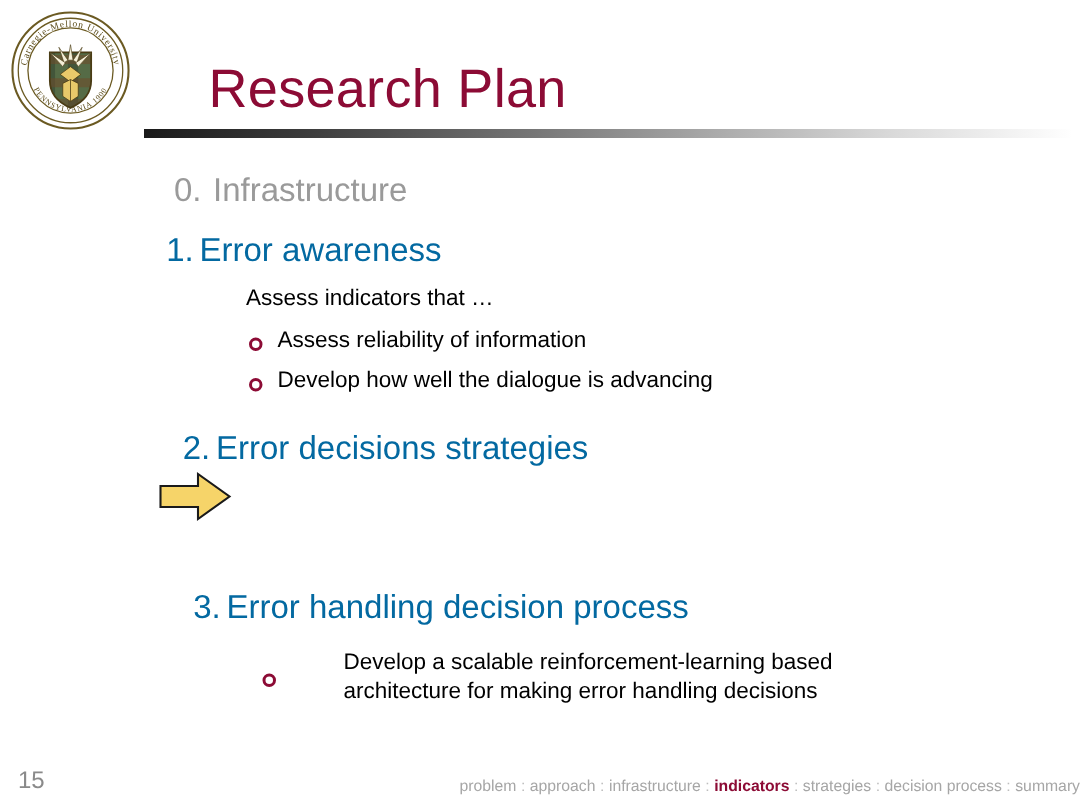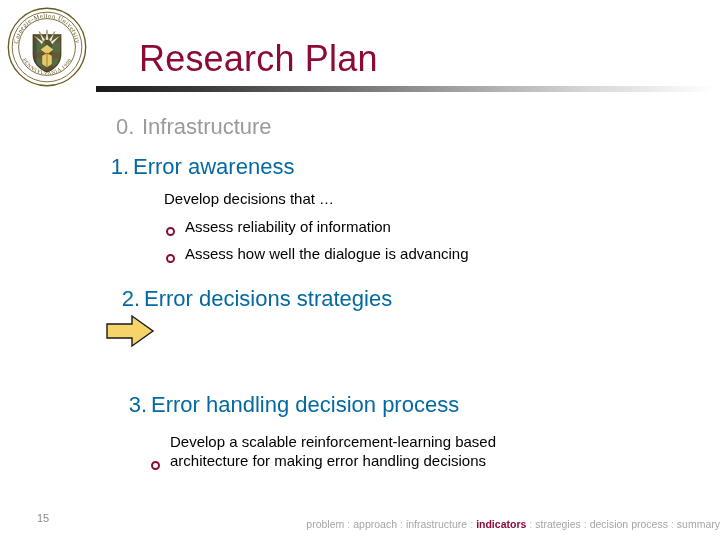--- a/index.html
+++ b/index.html
@@ -69,21 +69,21 @@
   .plain-line {
     position: absolute;
     font-size: 15px;
     color: #000000;
     white-space: nowrap;
   }
 
   .bullet-row {
     position: absolute;
     display: flex;
-    align-items: flex-end;
+    align-items: center;
     font-size: 15px;
     color: #000000;
   }
   .bullet-row .ring {
     flex: 0 0 auto;
     width: 9px;
     height: 9px;
     border: 2px solid #8C0B35;
     border-radius: 50%;
     margin-top: 5px;
@@ -101,23 +101,23 @@
     position: absolute;
     left: 104px;
     top: 209px;
     width: 52px;
     height: 36px;
   }
 
   
   #page-number {
     position: absolute;
-    left: 37px;
+    left: 12px;
     top: 512px;
-    font-size: 11px;
+    font-size: 16px;
     color: #8a8a8a;
   }
   #footer-nav {
     position: absolute;
     left: 0;
     top: 518px;
     width: 720px;
     text-align: right;
     font-size: 10.5px;
     color: #a6a6a6;
@@ -177,43 +177,43 @@
 <div id="body-area">
 
   <div class="lvl1 dim" style="left:116px; top:10px;">
     <span class="num">0.</span><span>Infrastructure</span>
   </div>
 
   <div class="lvl1 hot" style="left:107px; top:50px;">
     <span class="num">1.</span><span>Error awareness</span>
   </div>
 
-  <div class="plain-line" style="left:164px; top:86px;">Develop decisions that …</div>
+  <div class="plain-line" style="left:164px; top:86px;">Assess indicators that …</div>
 
   <svg id="arrow-pointer" viewBox="0 0 52 36" aria-hidden="true">
     <path d="M3,11 L28,11 L28,3 L49,18 L28,33 L28,25 L3,25 Z" fill="#F6D469" stroke="#1a1a1a" stroke-width="1.4" stroke-linejoin="miter"></path>
   </svg>
 
   <div class="bullet-row" style="left:166px; top:113px;">
     <span class="ring"></span>
     <span class="btxt">Assess reliability of information</span>
   </div>
   <div class="bullet-row" style="left:166px; top:140px;">
     <span class="ring"></span>
-    <span class="btxt">Assess how well the dialogue is advancing</span>
+    <span class="btxt">Develop how well the dialogue is advancing</span>
   </div>
 
   <div class="lvl1 hot" style="left:118px; top:182px;">
     <span class="num">2.</span><span>Error decisions strategies</span>
   </div>
 
   <div class="lvl1 hot" style="left:125px; top:288px;">
     <span class="num">3.</span><span>Error handling decision process</span>
   </div>
-  <div class="bullet-row wide" style="left:151px; top:328px;">
+  <div class="bullet-row wide" style="left:175px; top:328px;gap:35px;">
     <span class="ring"></span>
     <span class="btxt">Develop a scalable reinforcement-learning based architecture for making error handling decisions</span>
   </div>
 
 </div>
 
 <div id="page-number">15</div>
 <div id="footer-nav"><span class="crumb">problem</span><span class="sep">:</span><span class="crumb">approach</span><span class="sep">:</span><span class="crumb">infrastructure</span><span class="sep">:</span><span class="crumb active">indicators</span><span class="sep">:</span><span class="crumb">strategies</span><span class="sep">:</span><span class="crumb">decision process</span><span class="sep">:</span><span class="crumb">summary</span></div>
 
 </body></html>

